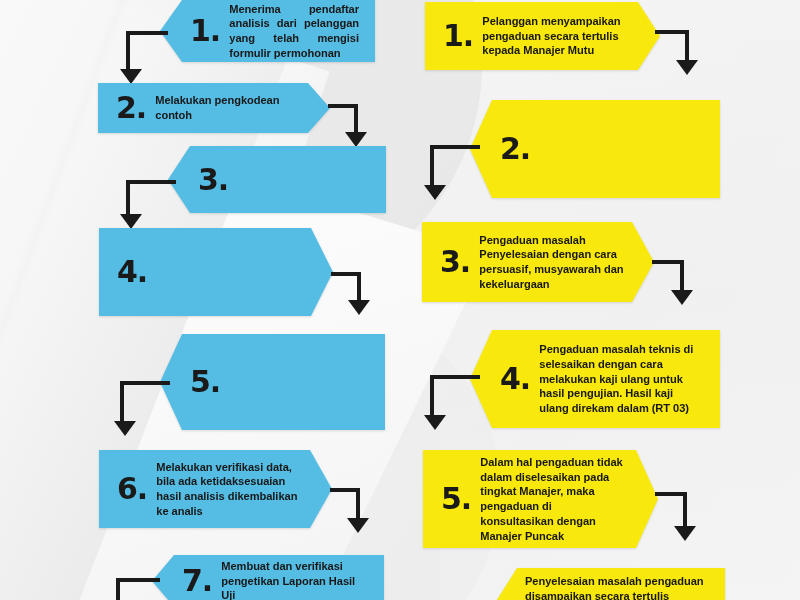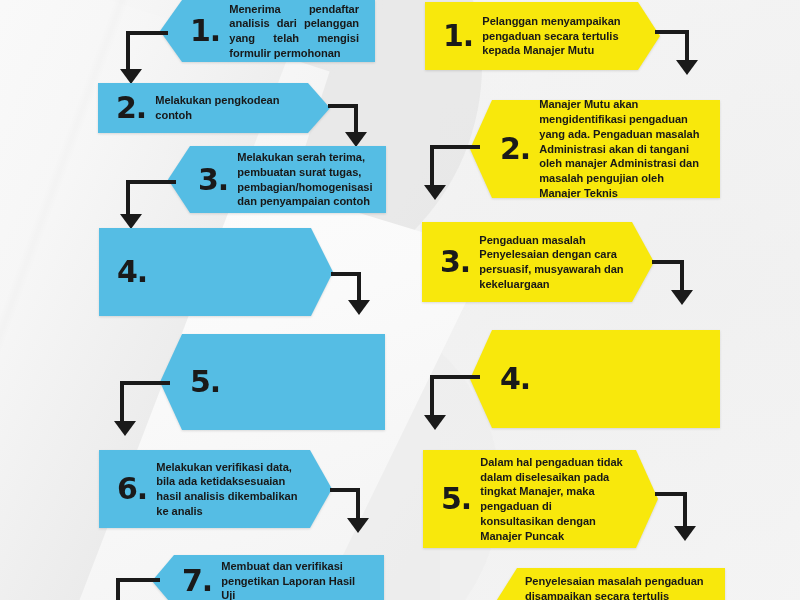--- a/index.html
+++ b/index.html
@@ -205,21 +205,20 @@
 
   <div class="conn" style="left:328px; top:104px; width:50px; height:48px;">
     <div class="h" style="left:0px; width:30px;"></div>
     <div class="v" style="left:26px; top:0px; height:30px;"></div>
     <div class="head" style="left:17px; top:28px;"></div>
   </div>
 
   <div class="step blue shape-left" style="left:168px; top:146px; width:218px; height:67px;">
     <div class="body">
       <span class="num">3.</span>
-      <span class="txt">Melakukan serah terima, pembuatan surat tugas, pembagian/homogenisasi dan penyampaian contoh</span>
     </div>
   </div>
 
   <div class="conn" style="left:120px; top:180px; width:56px; height:52px;">
     <div class="h" style="left:6px; width:50px;"></div>
     <div class="v" style="left:6px; top:0px; height:36px;"></div>
     <div class="head" style="left:0px; top:34px;"></div>
   </div>
 
   <div class="step blue shape-right" style="left:99px; top:228px; width:234px; height:88px;">
@@ -280,21 +279,20 @@
 
   <div class="conn" style="left:655px; top:30px; width:55px; height:50px;">
     <div class="h" style="left:0px; width:34px;"></div>
     <div class="v" style="left:30px; top:0px; height:32px;"></div>
     <div class="head" style="left:21px; top:30px;"></div>
   </div>
 
   <div class="step yellow shape-left" style="left:470px; top:100px; width:250px; height:98px;">
     <div class="body">
       <span class="num">2.</span>
-      <span class="txt">Manajer Mutu akan mengidentifikasi pengaduan yang ada. Pengaduan masalah Administrasi akan di tangani oleh manajer Administrasi dan masalah pengujian oleh Manajer Teknis</span>
     </div>
   </div>
 
   <div class="conn" style="left:424px; top:145px; width:56px; height:58px;">
     <div class="h" style="left:6px; width:50px;"></div>
     <div class="v" style="left:6px; top:0px; height:42px;"></div>
     <div class="head" style="left:0px; top:40px;"></div>
   </div>
 
   <div class="step yellow shape-right" style="left:422px; top:222px; width:232px; height:80px;">
@@ -306,20 +304,21 @@
 
   <div class="conn" style="left:652px; top:260px; width:52px; height:52px;">
     <div class="h" style="left:0px; width:32px;"></div>
     <div class="v" style="left:28px; top:0px; height:32px;"></div>
     <div class="head" style="left:19px; top:30px;"></div>
   </div>
 
   <div class="step yellow shape-left" style="left:470px; top:330px; width:250px; height:98px;">
     <div class="body">
       <span class="num">4.</span>
+      <span class="txt">Pengaduan masalah teknis di selesaikan dengan cara melakukan kaji ulang untuk hasil pengujian. Hasil kaji ulang direkam dalam (RT 03)</span>
     </div>
   </div>
 
   <div class="conn" style="left:424px; top:375px; width:56px; height:58px;">
     <div class="h" style="left:6px; width:50px;"></div>
     <div class="v" style="left:6px; top:0px; height:42px;"></div>
     <div class="head" style="left:0px; top:40px;"></div>
   </div>
 
   <div class="step yellow shape-right" style="left:423px; top:450px; width:235px; height:98px;">

